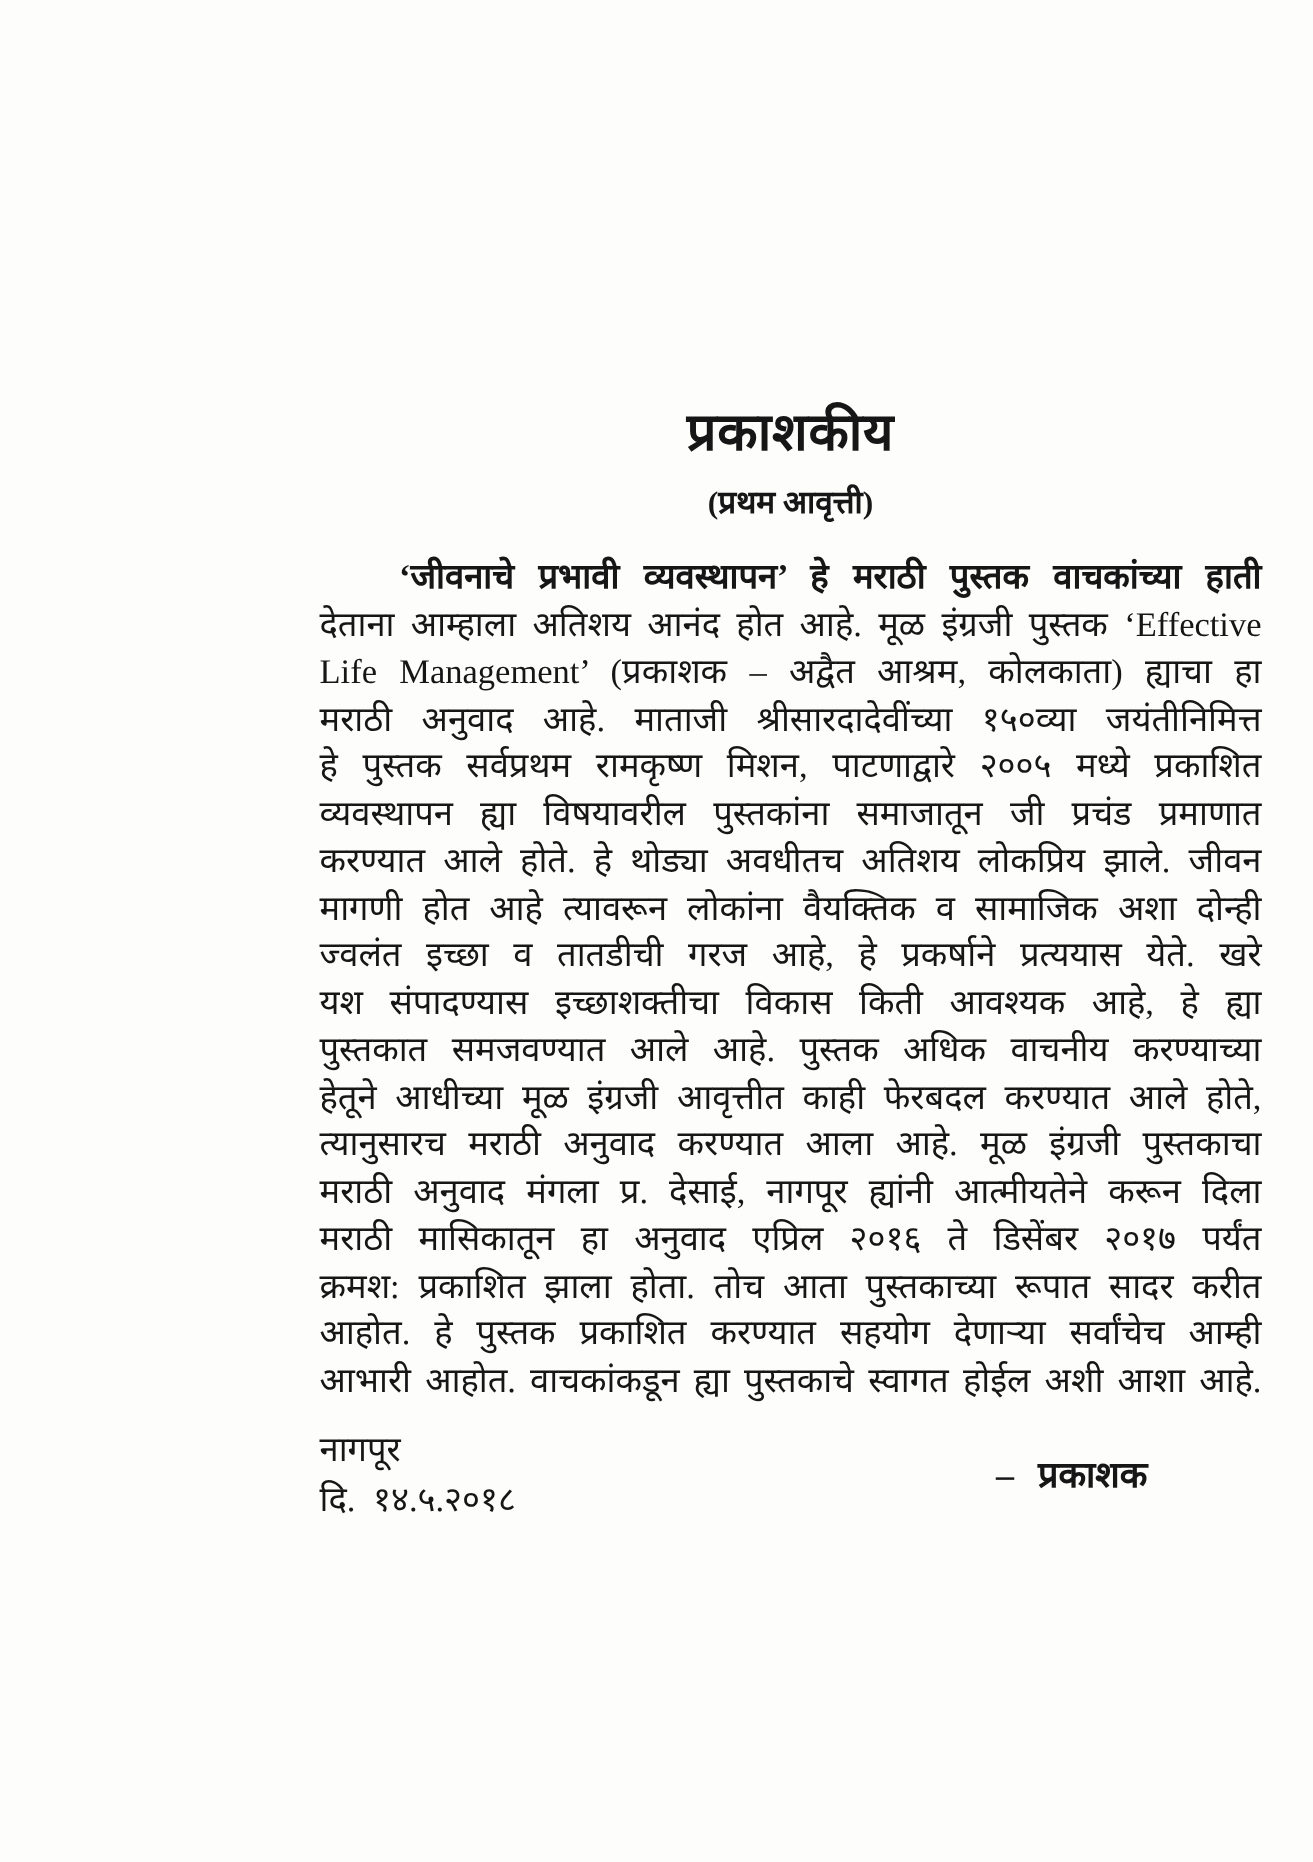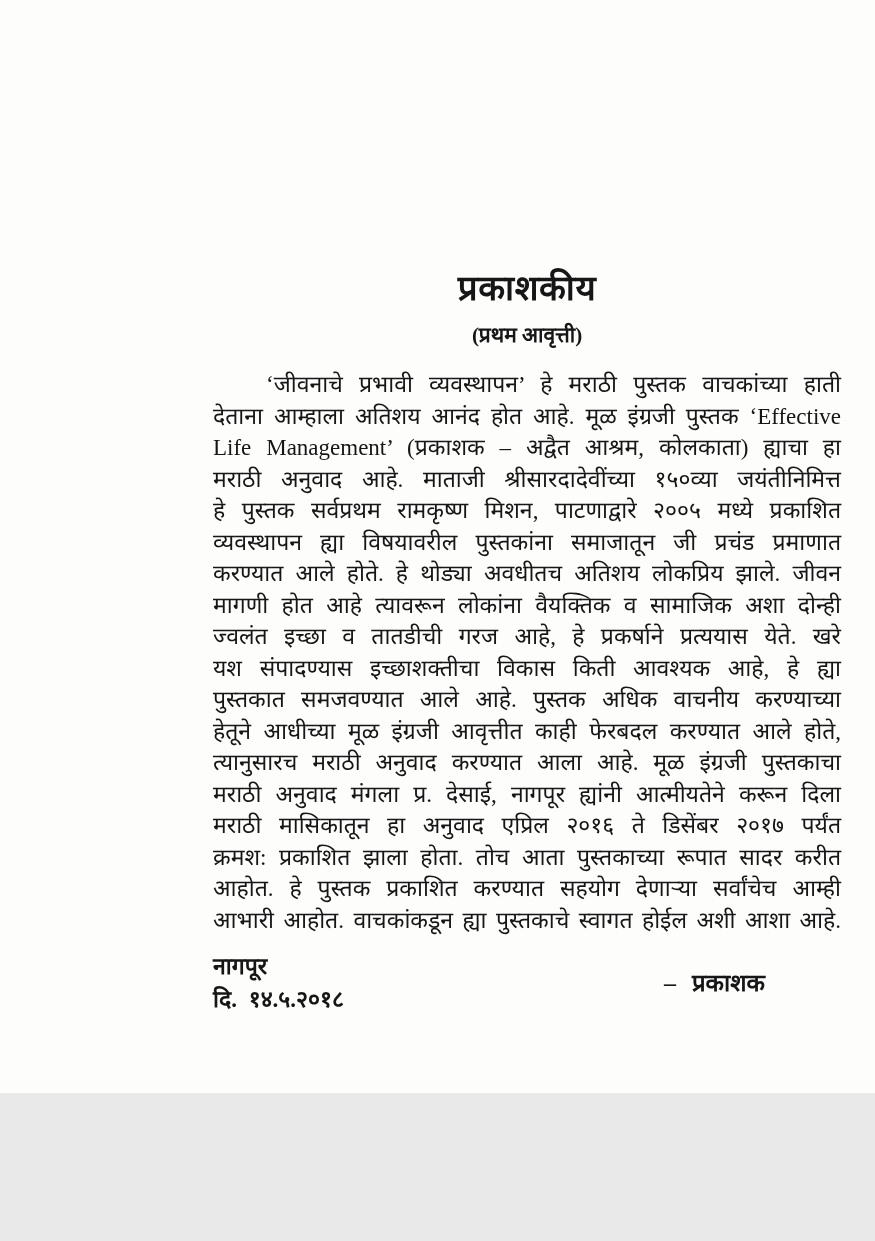--- a/index.html
+++ b/index.html
@@ -5,21 +5,21 @@
   * { margin: 0; padding: 0; box-sizing: border-box; }
 
   html, body {
     background: #e9e9e9;
     font-family: "Liberation Serif", "DejaVu Serif", serif;
   }
 
   .page {
     position: relative;
     width: 875px;
-    height: 1093px;
+    height: 1241px;
     margin: 0 auto;
     background: #fdfdfc;
     color: #161616;
     overflow: hidden;
   }
 
   .content {
     position: absolute;
     left: 213px;
     top: 268px;
@@ -49,31 +49,31 @@
   }
 
   .body-line {
     text-align: justify;
     text-align-last: justify;
     white-space: nowrap;
   }
 
   .body-line:first-child {
     text-indent: 53px;
+    font-weight: bold;
   }
 
   .footer {
     position: relative;
     margin-top: 14px;
     font-size: 23px;
   }
 
   .footer-left div {
     line-height: 33px;
-    font-weight: bold;
   }
 
   .footer-date {
     word-spacing: 6px;
   }
 
   .signature {
     position: absolute;
     top: 15px;
     right: 76px;

